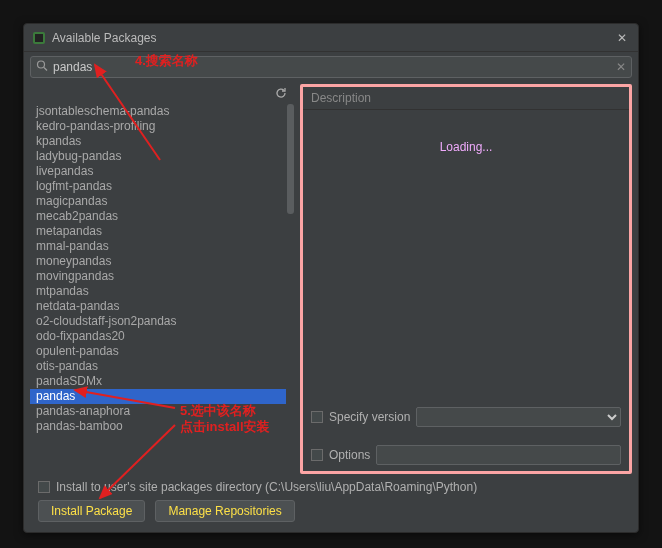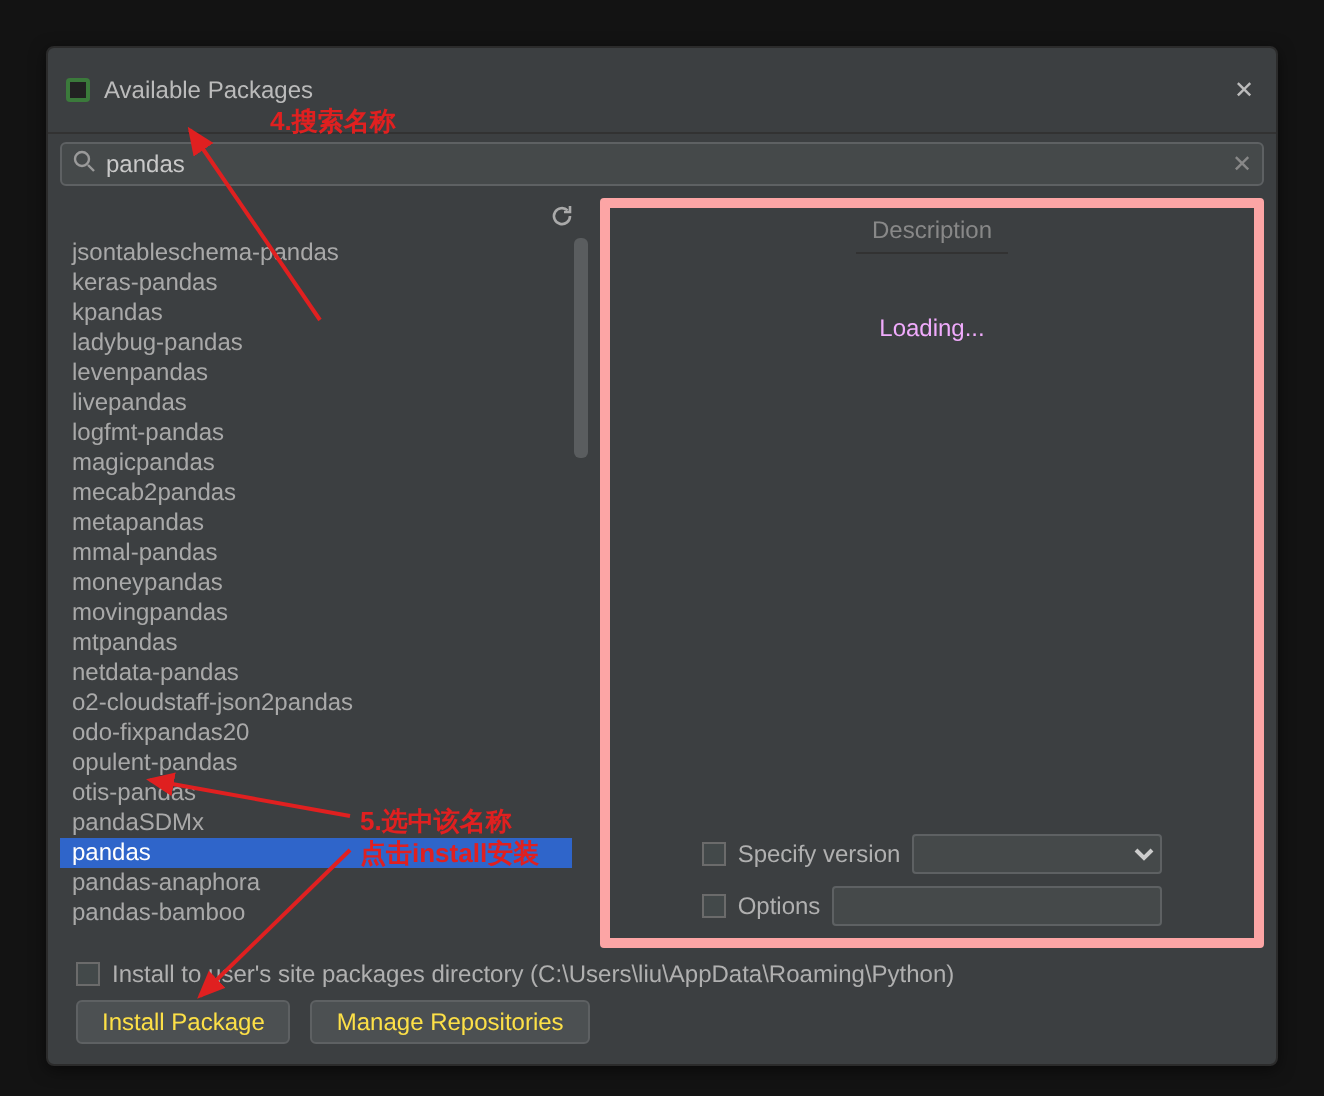--- a/index.html
+++ b/index.html
@@ -1,39 +1,39 @@
 <!DOCTYPE html>
 <html><head>
 <meta charset="utf-8">
 <style>
   * { margin:0; padding:0; box-sizing:border-box; }
   body { background:#131313; font-family:"Segoe UI",Arial,sans-serif; font-size:12px; color:#b0b0b0; width:662px; height:548px; overflow:hidden; position:relative; }
   .window { position:absolute; left:23px; top:23px; width:616px; height:510px; background:#3c3f41; border:1px solid #2b2b2b; border-radius:4px; display:flex; flex-direction:column; box-shadow:0 2px 8px rgba(0,0,0,0.5);}
-  .titlebar { height:43px; display:flex; align-items:center; padding:0 8px; border-bottom:1px solid #323232;}
+  .titlebar { height:28px; display:flex; align-items:center; padding:0 8px; border-bottom:1px solid #323232;}
   .titlebar .icon { width:14px; height:14px; margin-right:6px; display:flex; align-items:center; justify-content:center;}
   .titlebar .title { flex:1; color:#bbb; font-size:12px;}
   .titlebar .close { color:#bbb; cursor:pointer; width:16px; text-align:center;}
   .search-row { position:relative; margin:4px 6px 2px 6px;}
   .search-row .searchicon { position:absolute; left:6px; top:50%; transform:translateY(-50%); color:#888;}
   .search-input { width:100%; height:22px; background:#45494a; border:1px solid #5e6163; border-radius:3px; color:#c9c9c9; padding:0 22px 0 22px; font-size:12px; outline:none;}
   .search-row .clear { position:absolute; right:6px; top:50%; transform:translateY(-50%); color:#888; cursor:pointer;}
   .body { flex:1; display:flex; padding:4px 6px 0 6px; gap:6px; min-height:0;}
   .left { width:264px; display:flex; flex-direction:column; background:#3c3f41;}
   .reload-row { display:flex; justify-content:flex-end; padding:0 4px 2px 0;}
   .reload-btn { width:18px; height:18px; display:flex; align-items:center; justify-content:center; color:#aaa; cursor:pointer;}
   .list-wrap { flex:1; overflow:hidden; position:relative;}
   .list { position:absolute; inset:0 8px 0 0; overflow:hidden;}
   .item { height:15px; line-height:15px; padding:0 6px; color:#a9a9a9; white-space:nowrap; cursor:pointer;}
   .item.selected { background:#2f65ca; color:#fff;}
   .scrollbar { position:absolute; right:0; top:0; width:7px; height:100%; background:transparent;}
   .thumb { position:absolute; right:0; width:7px; background:#5a5d5f; border-radius:3px;}
-  .right { flex:1; display:flex; flex-direction:column; background:#3c3f41; border:5px solid #fca5a5; border-radius:2px;align-items:center;}
+  .right { flex:1; display:flex; flex-direction:column; background:#3c3f41; border:3px solid #fca5a5; border-radius:2px;}
   .desc-head { padding:4px 8px; color:#888; border-bottom:1px solid #323232;}
   .desc-body { flex:1; display:flex; align-items:flex-start; justify-content:center; padding-top:30px; color:#f0abfc;}
-  .opts { padding:6px 8px; display:flex; flex-direction:column; gap:6px;}
+  .opts { padding:6px 8px; display:flex; flex-direction:column; gap:18px;}
   .opt-row { display:flex; align-items:center; gap:6px;}
   .cb { width:12px; height:12px; border:1px solid #6b6b6b; background:#43494a; cursor:pointer;}
   .opt-field { flex:1; height:20px; background:#45494a; border:1px solid #5e6163; border-radius:2px; color:#ccc; font-size:12px; padding:0 4px;}
   .bottom { padding:6px 8px 10px 14px; display:flex; flex-direction:column; gap:6px;}
   .install-row { display:flex; align-items:center; gap:6px;}
   .btn-row { display:flex; gap:10px;}
   .btn { background:#4c5052; border:1px solid #5e6163; color:#fde047; padding:3px 12px; border-radius:3px; cursor:pointer; font-size:12px;}
   .anno { position:absolute; color:#e02020; font-size:13px; font-weight:bold; pointer-events:none; z-index:50;}
   .arrow { position:absolute; pointer-events:none; z-index:49;}
 </style>
@@ -69,24 +69,23 @@
         <span class="reload-btn">
           <svg width="14" height="14" viewBox="0 0 14 14">
               <path d="M11 7a4 4 0 1 1-1.2-2.8" fill="none" stroke="#aaa" stroke-width="1.3"></path>
               <path d="M11 2v3h-3" fill="none" stroke="#aaa" stroke-width="1.3"></path>
             </svg>
         </span>
       </div>
       <div class="list-wrap">
         <div class="list" id="pkg-list">
             <div class="item">jsontableschema-pandas</div>
-            <div class="item">keras-pandas</div>
+            <div class="item">kedro-pandas-profiling</div>
             <div class="item">kpandas</div>
             <div class="item">ladybug-pandas</div>
-            <div class="item">levenpandas</div>
             <div class="item">livepandas</div>
             <div class="item">logfmt-pandas</div>
             <div class="item">magicpandas</div>
             <div class="item">mecab2pandas</div>
             <div class="item">metapandas</div>
             <div class="item">mmal-pandas</div>
             <div class="item">moneypandas</div>
             <div class="item">movingpandas</div>
             <div class="item">mtpandas</div>
             <div class="item">netdata-pandas</div>

